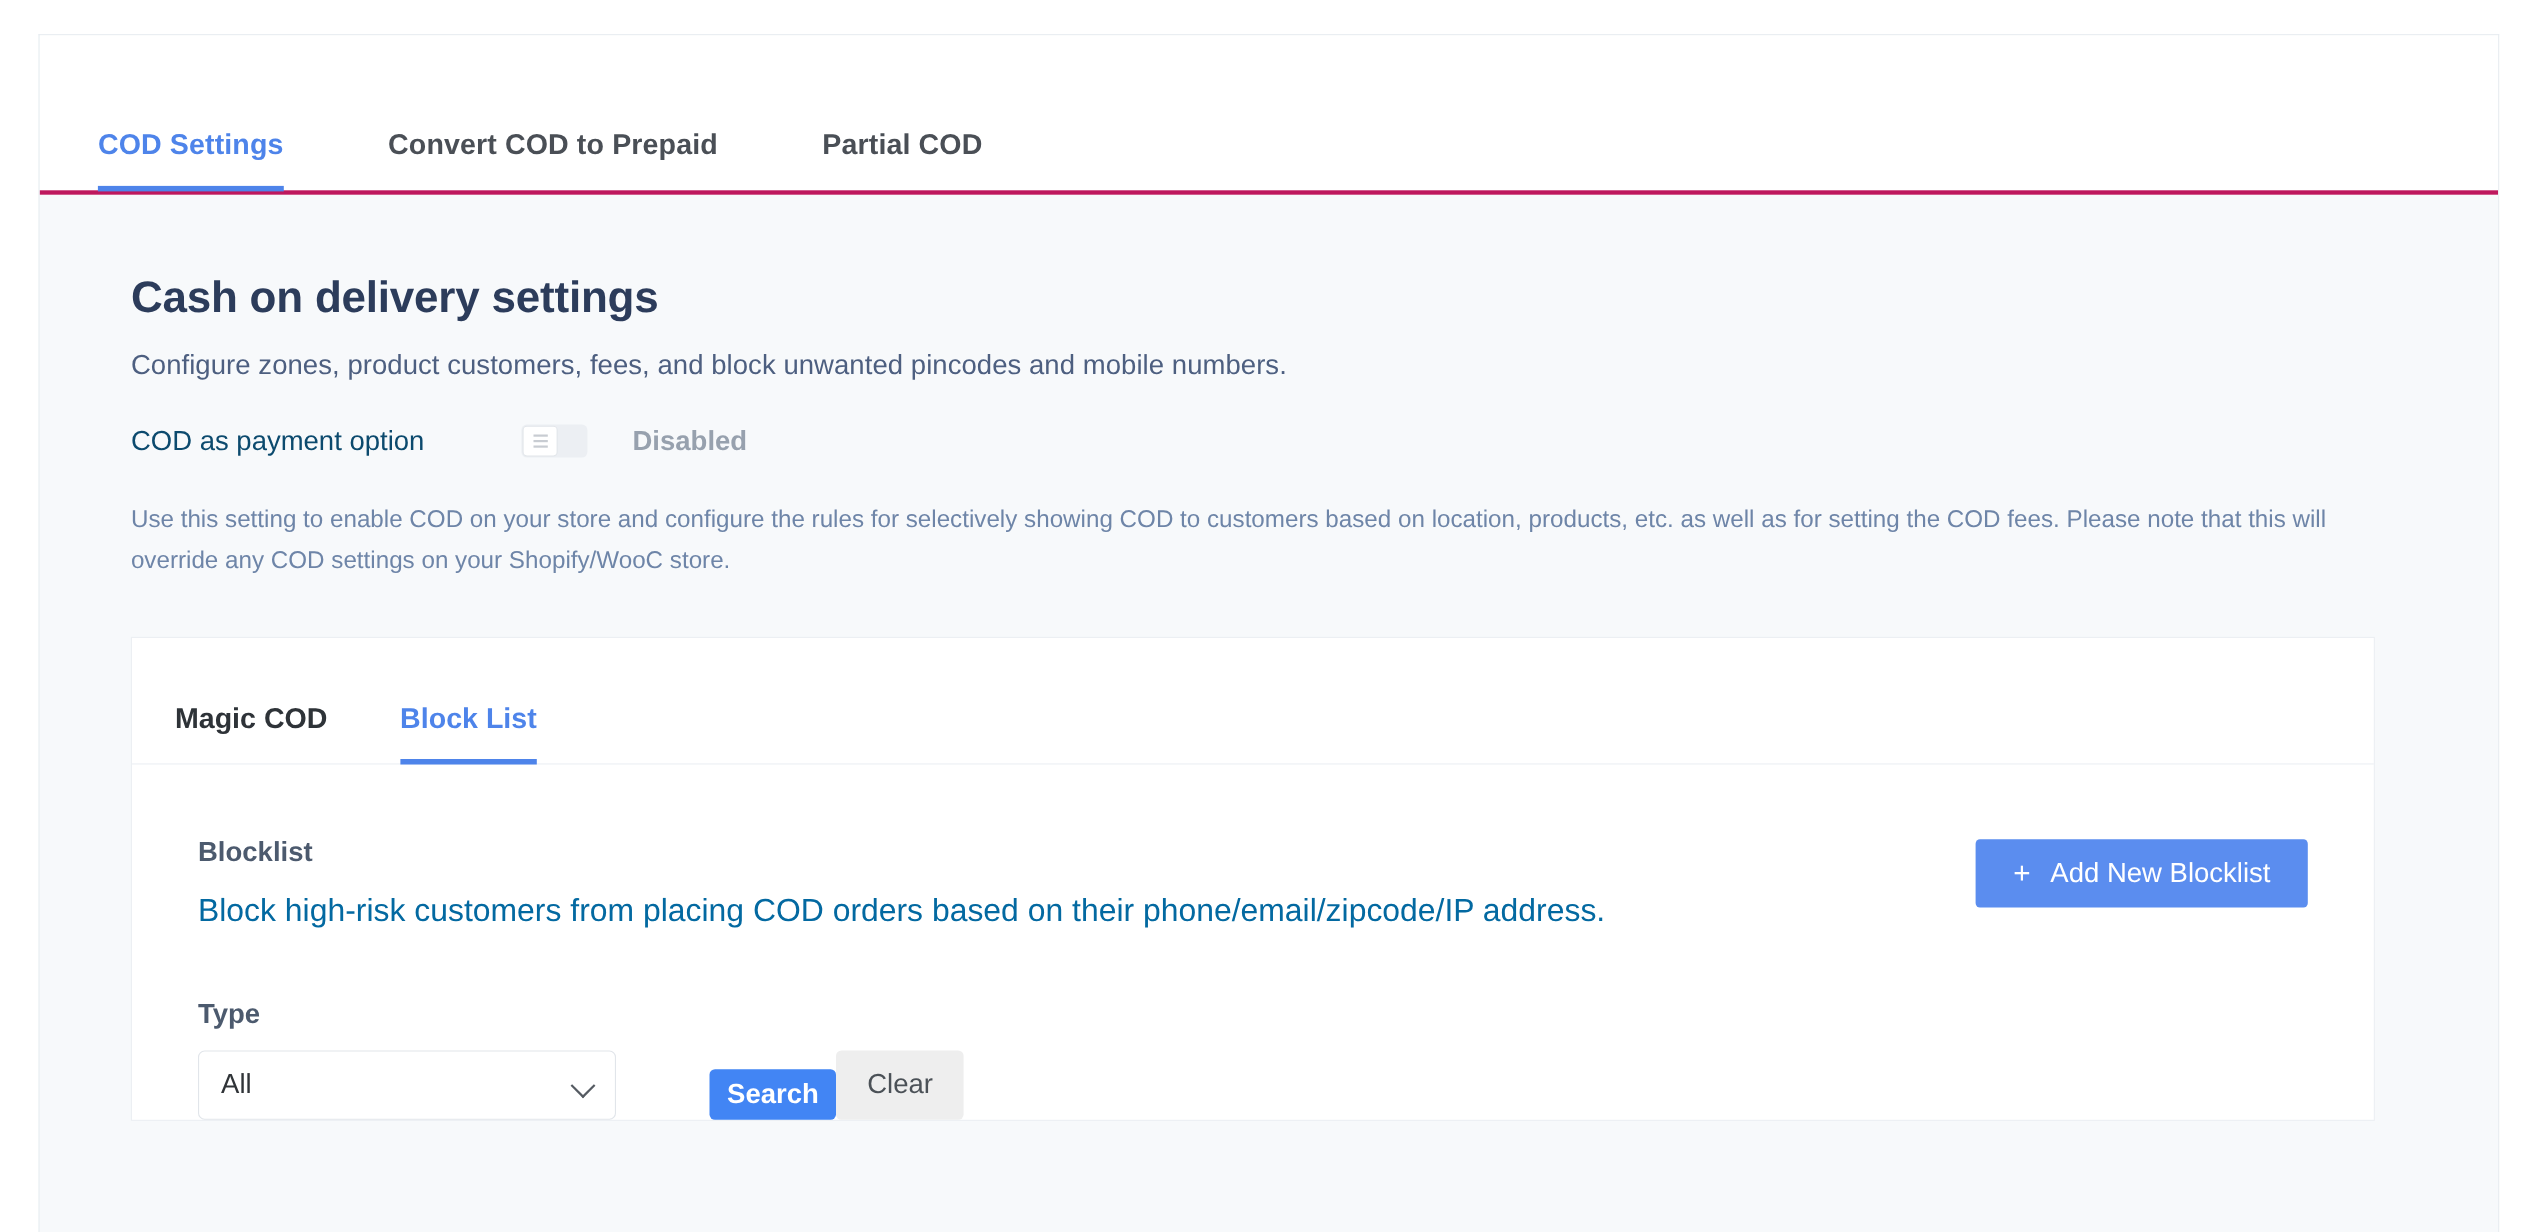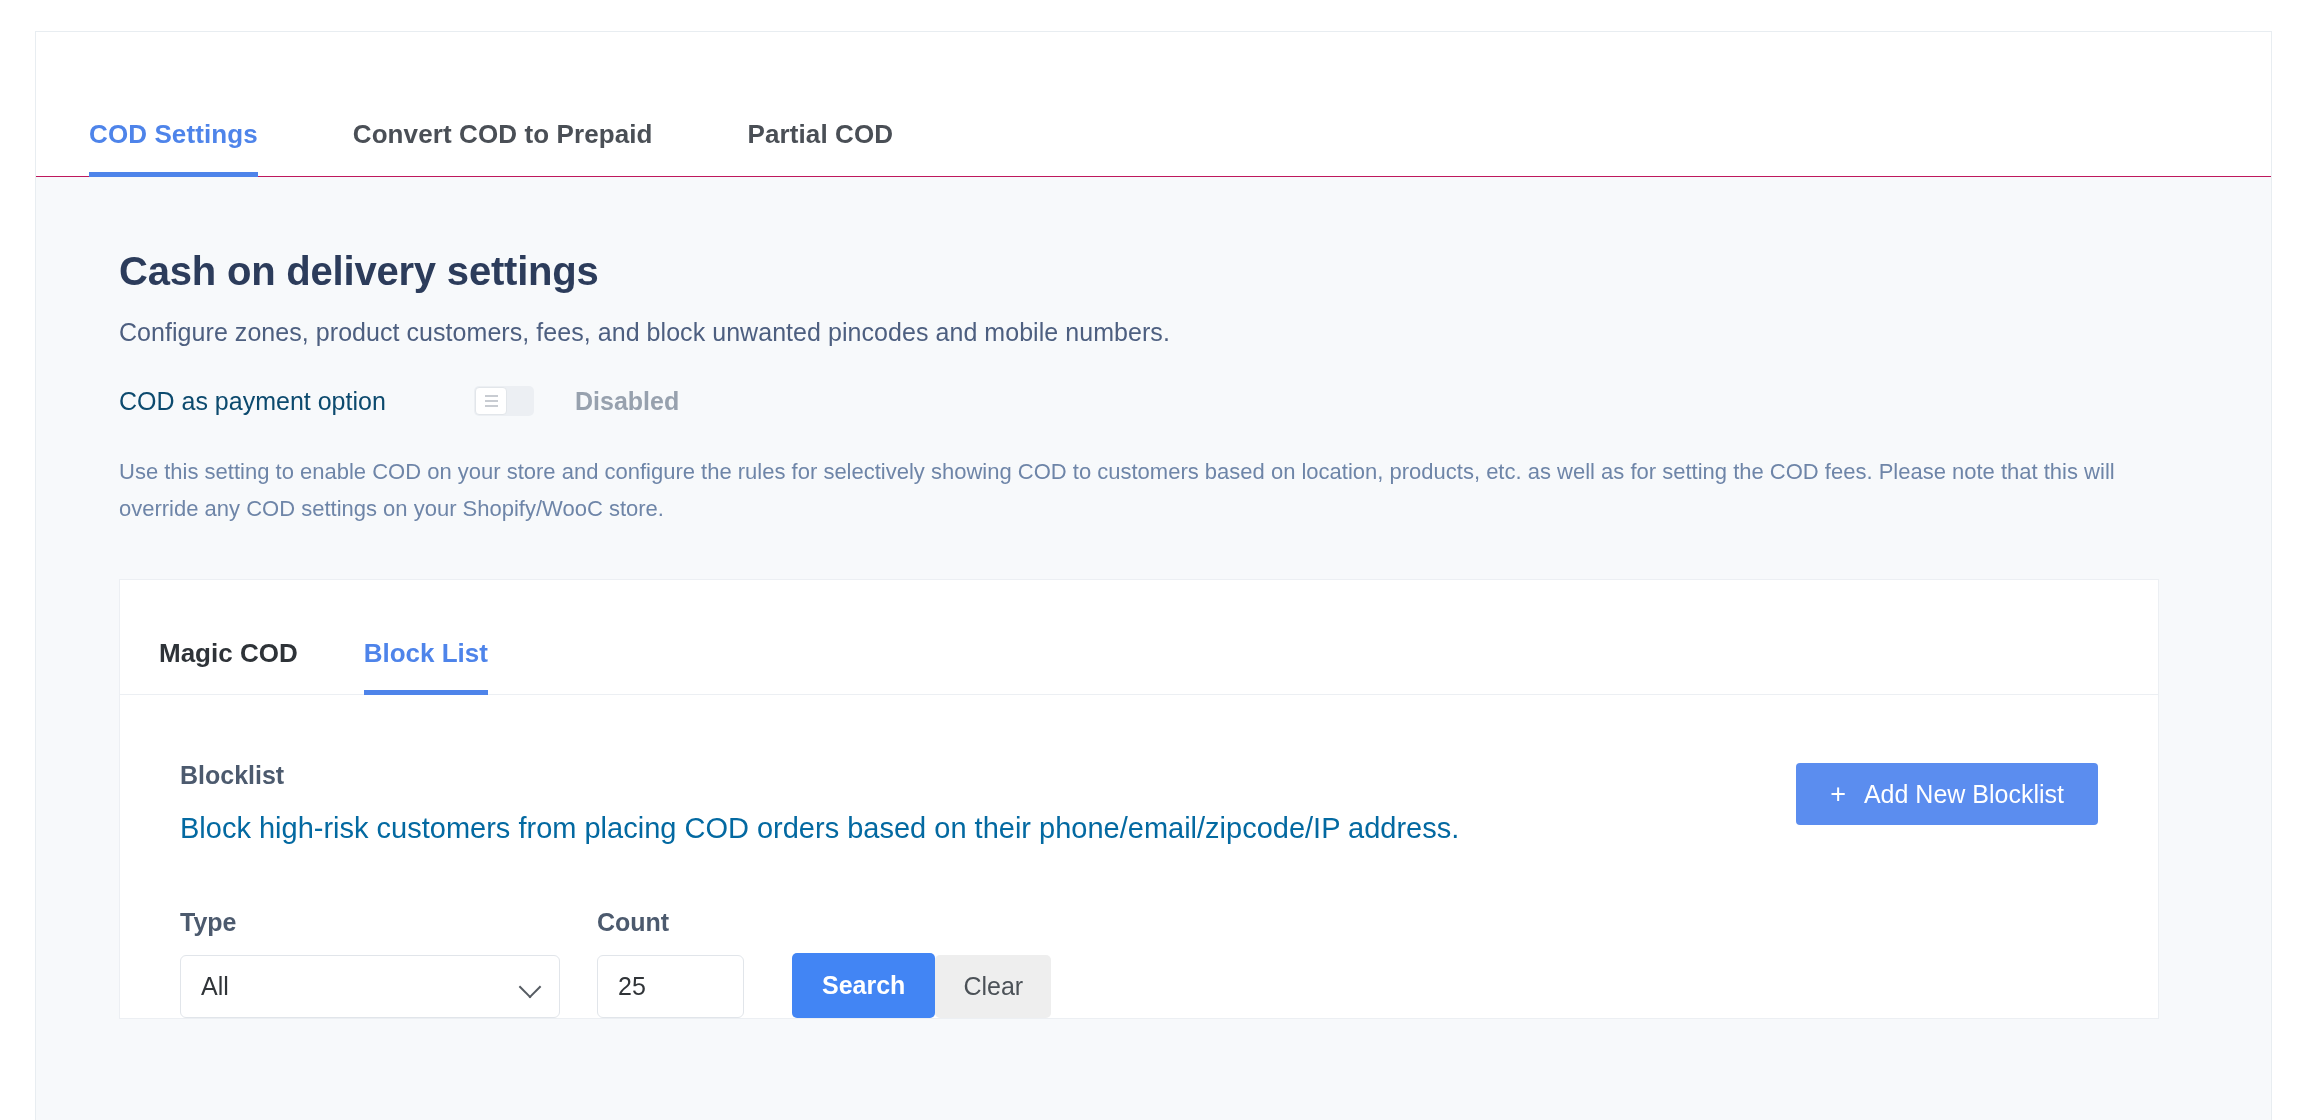--- a/index.html
+++ b/index.html
@@ -22,21 +22,21 @@
     background: #f7f9fb;
     border: 1px solid #e8edf1;
     border-bottom: none;
     overflow: hidden;
   }
 
   
   .top-tabbar {
     height: 145px;
     background: #ffffff;
-    border-bottom: 1px solid #be185d;
+    border-bottom: 4px solid #be185d;
     display: flex;
     align-items: flex-end;
     padding-left: 53px;
   }
   .top-tab {
     position: relative;
     font-size: 26px;
     font-weight: bold;
     color: #4a4f56;
     padding: 0 0 26px 0;
@@ -237,22 +237,22 @@
     border: 1px solid #e1e5ea;
     border-radius: 6px;
     background: #ffffff;
     font-family: "Liberation Sans", sans-serif;
     font-size: 25px;
     color: #303438;
     padding: 0 20px;
   }
   .btn-spacer { width: 48px; }
   .btn-search {
-    height: 65px;
-    padding: 0 30px;
+    height: 46px;
+    padding: 0 16px;
     background: #4285f4;
     color: #ffffff;
     border: none;
     border-radius: 5px;
     font-family: "Liberation Sans", sans-serif;
     font-size: 25px;
     font-weight: bold;
     cursor: pointer;
   }
   .btn-clear {
@@ -332,24 +332,20 @@
             <div class="select-wrap">
               <div class="select-box">
                 <span>All</span>
               </div>
               <span class="chev"></span>
             </div>
           </div>
 
           <div class="count-spacer"></div>
 
-          <div class="field">
-            <span class="field-label">Count</span>
-            <input class="count-box" type="text" value="25" style="">
-          </div>
 
           <div class="btn-spacer"></div>
 
           <button class="btn-search">Search</button>
           <button class="btn-clear">Clear</button>
 
         </div>
 
       </div>
     </div>

